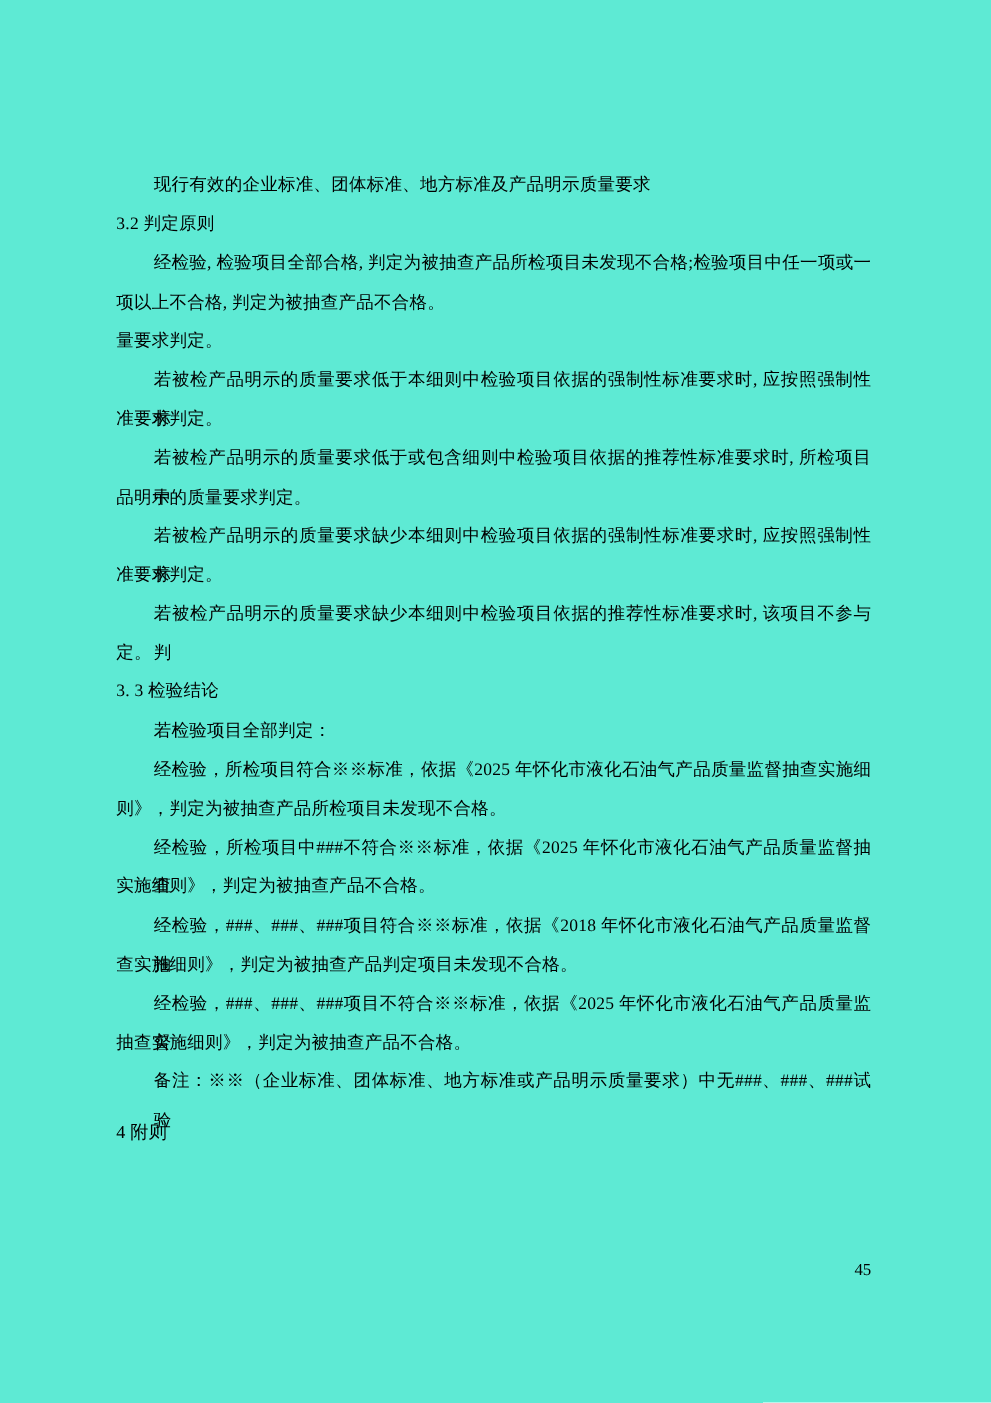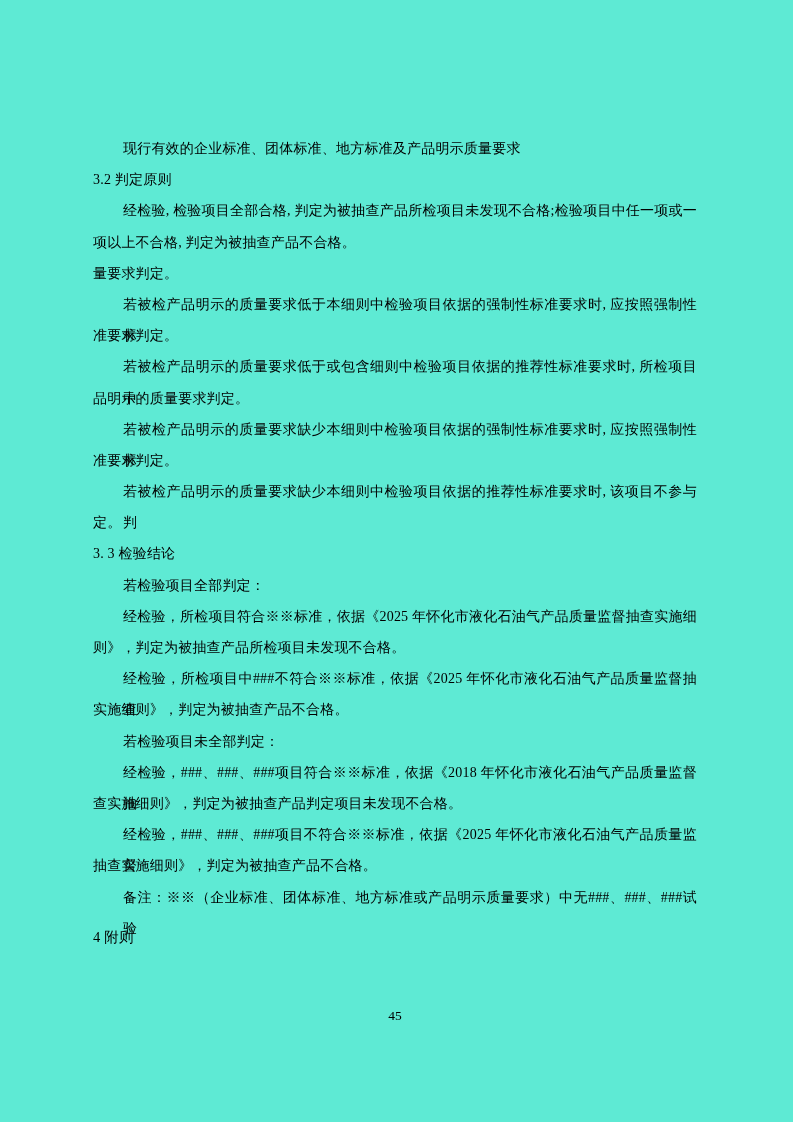--- a/index.html
+++ b/index.html
@@ -53,21 +53,21 @@
   .line.hb {
     font-weight: normal;
     font-size: 14.5px;
     margin-top: 9px;
   }
   .footer {
     position: absolute;
     left: 93px;
     top: 1008px;
     width: 604px;
-    text-align: center;
+    text-align: right;
     font-size: 13.5px;
     line-height: 16px;
   }
 </style>
 </head>
 <body>
 
 <div class="page">
   <div class="content" id="doc-content">
       <div class="line i">现行有效的企业标准、团体标准、地方标准及产品明示质量要求</div>
@@ -82,21 +82,20 @@
       <div class="line if">若被检产品明示的质量要求缺少本细则中检验项目依据的强制性标准要求时, 应按照强制性标</div>
       <div class="line c">准要求判定。</div>
       <div class="line if">若被检产品明示的质量要求缺少本细则中检验项目依据的推荐性标准要求时, 该项目不参与判</div>
       <div class="line c">定。</div>
       <div class="line h">3. 3 检验结论</div>
       <div class="line i">若检验项目全部判定：</div>
       <div class="line if">经检验，所检项目符合※※标准，依据《2025 年怀化市液化石油气产品质量监督抽查实施细</div>
       <div class="line c">则》，判定为被抽查产品所检项目未发现不合格。</div>
       <div class="line if">经检验，所检项目中###不符合※※标准，依据《2025 年怀化市液化石油气产品质量监督抽查</div>
       <div class="line c">实施细则》，判定为被抽查产品不合格。</div>
-      <div class="line i">若检验项目未全部判定：</div>
       <div class="line if">经检验，###、###、###项目符合※※标准，依据《2018 年怀化市液化石油气产品质量监督抽</div>
       <div class="line c">查实施细则》，判定为被抽查产品判定项目未发现不合格。</div>
       <div class="line if">经检验，###、###、###项目不符合※※标准，依据《2025 年怀化市液化石油气产品质量监督</div>
       <div class="line c">抽查实施细则》，判定为被抽查产品不合格。</div>
       <div class="line if">备注：※※（企业标准、团体标准、地方标准或产品明示质量要求）中无###、###、###试验</div>
       <div class="line hb">4 附则</div>
     </div>
   <div class="footer">45</div>
 </div>
 

